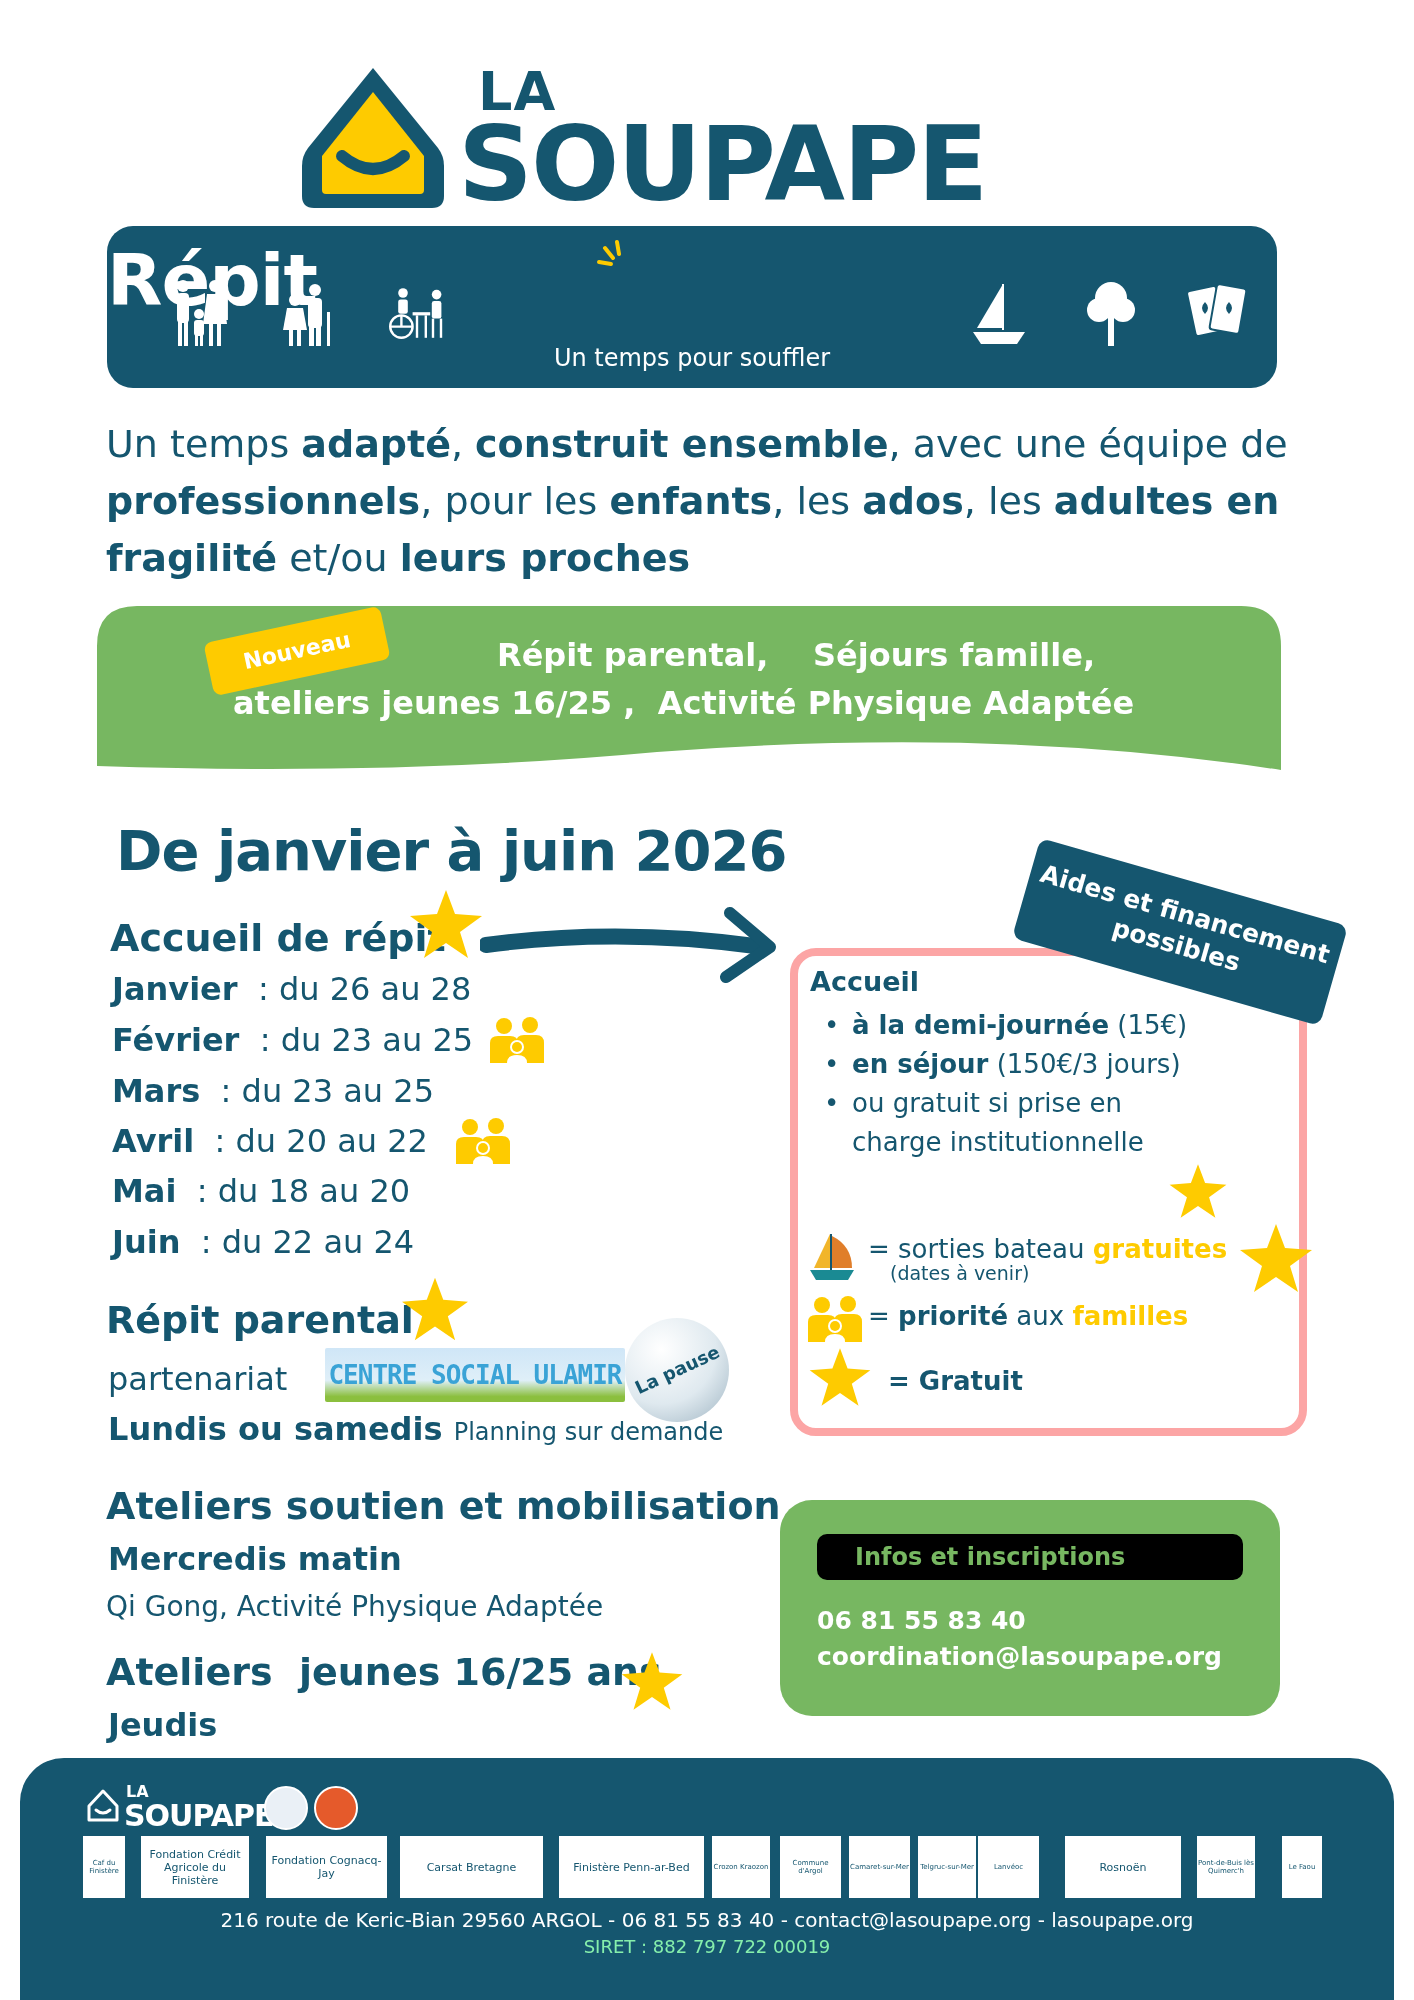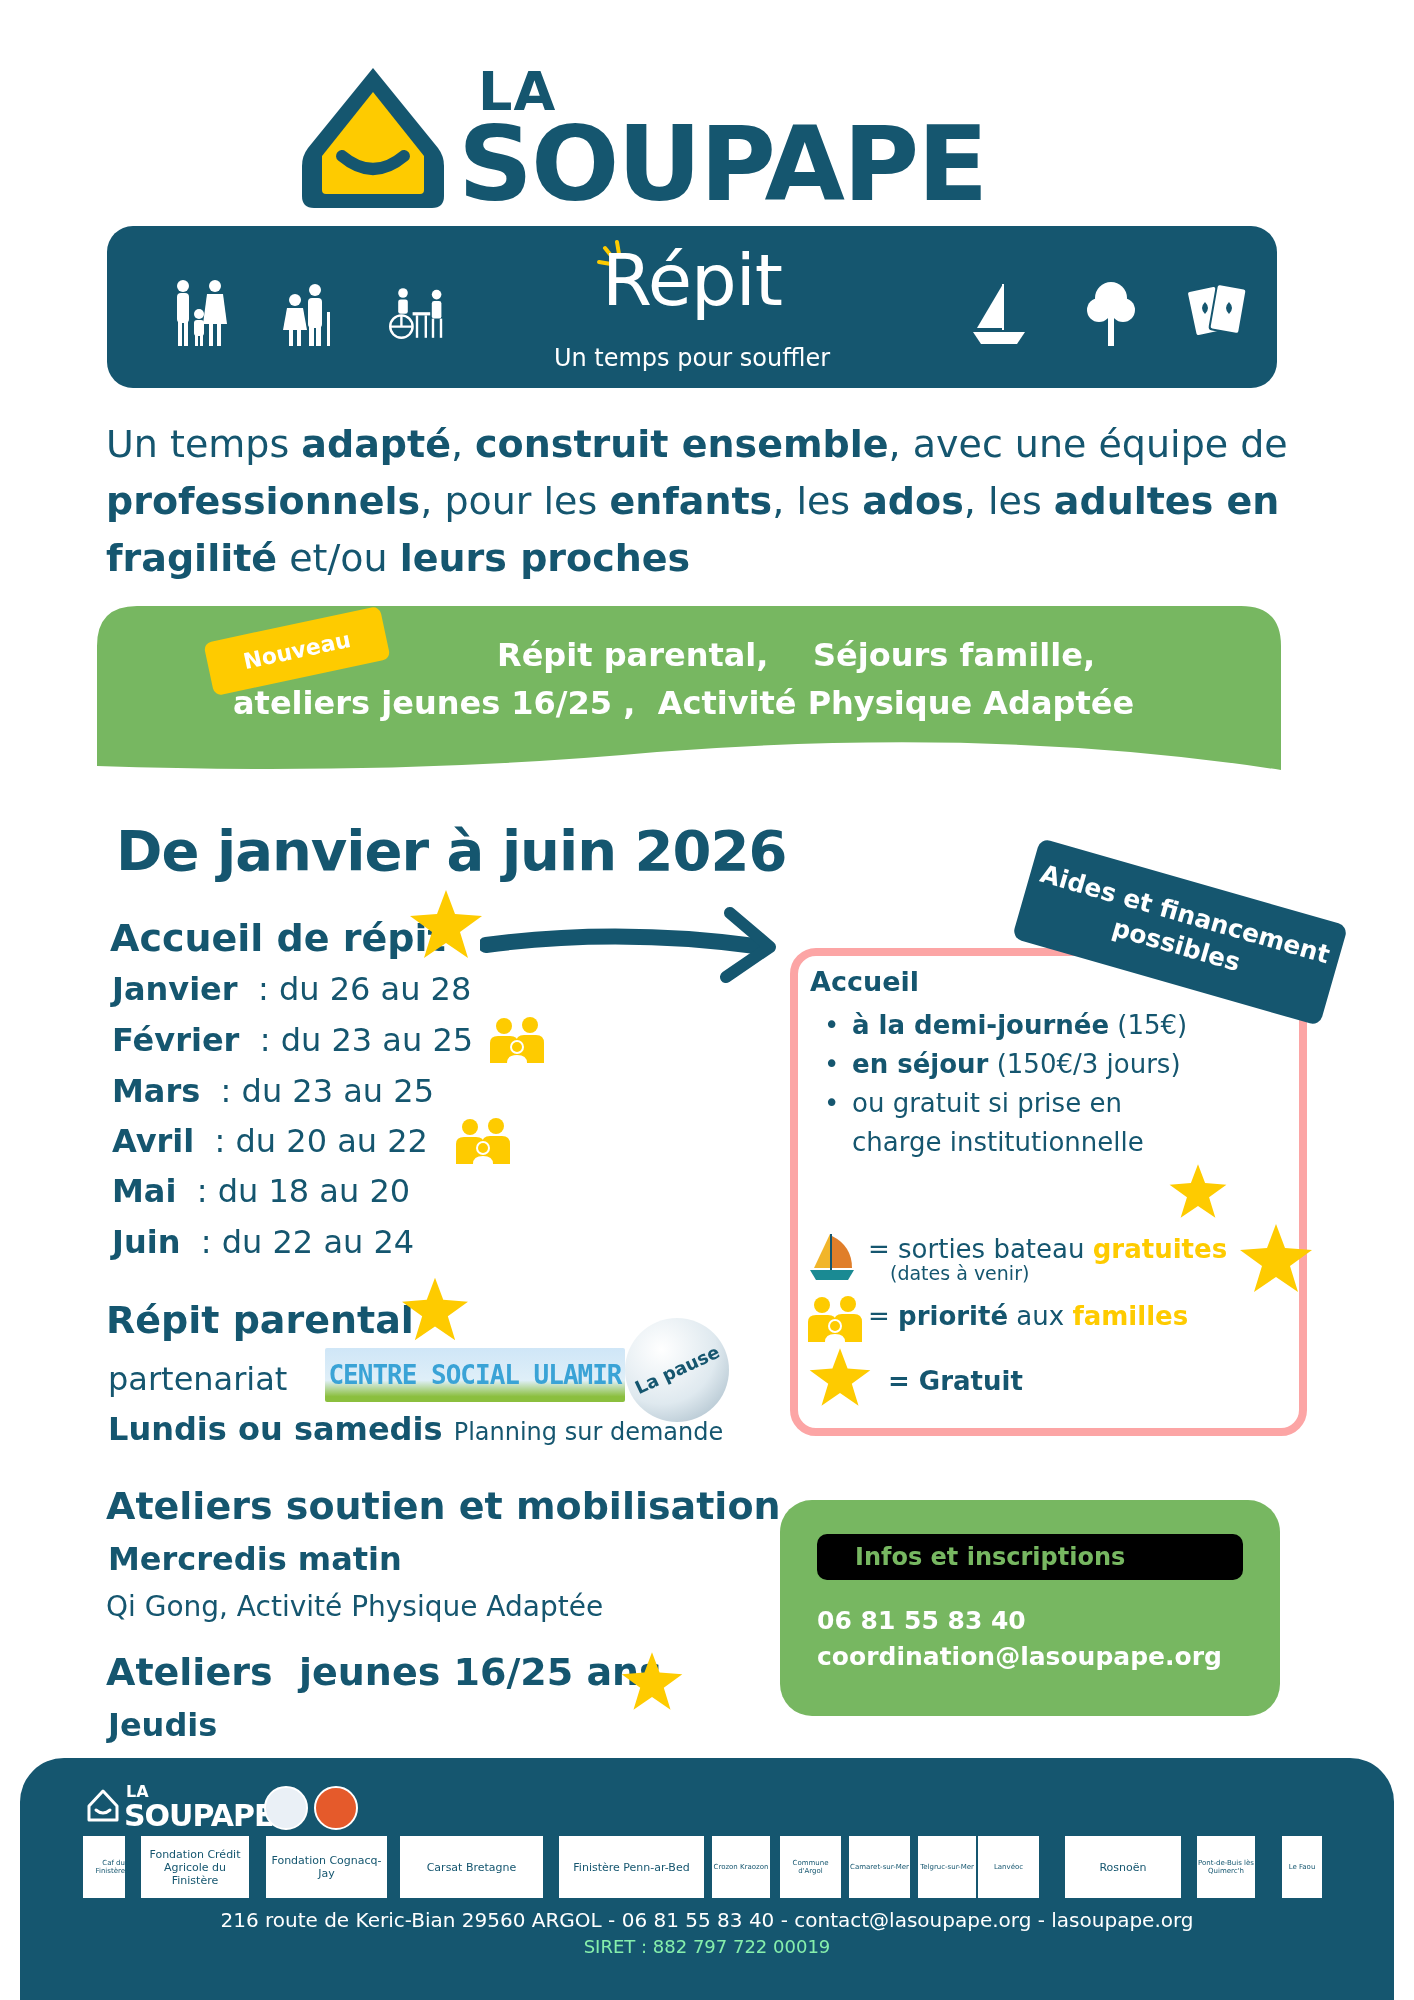--- a/index.html
+++ b/index.html
@@ -9,21 +9,21 @@
   .b { font-weight: 700; }
 
   
   #logo { left: 298px; top: 60px; width: 820px; height: 150px; }
   #logo .la { position: absolute; left: 180px; top: 0; font-size: 54px; font-weight: 900; color: #15566f; letter-spacing: 1px; }
   #logo .soupape { position: absolute; left: 160px; top: 52px; font-size: 104px; font-weight: 900; color: #15566f; letter-spacing: -2px; line-height: 1; }
 
   
   #banner { left: 107px; top: 226px; width: 1170px; height: 162px; background: #15566f; border-radius: 26px; }
   .ban-icon { position: absolute; top: 52px; width: 64px; height: 70px; }
-  #repit-title { position: absolute; left: 0; width: 100%; top: 12px; text-align: center; font-size: 72px; font-weight: 400; color: #fff; font-family: "DejaVu Sans", sans-serif; letter-spacing: -1px; }
+  #repit-title { position: absolute; left: 0; width: 100%; top: 12px; text-align: left; font-size: 72px; font-weight: 700; color: #fff; font-family: "DejaVu Sans", sans-serif; letter-spacing: -1px; }
   #repit-sub { position: absolute; left: 0; width: 100%; top: 118px; text-align: center; font-size: 24px; color: #fff; }
 
   
   #intro { left: 106px; top: 416px; width: 1200px; font-size: 38px; line-height: 57px; color: #15566f; }
   #intro .b { font-weight: 800; }
 
   
   #green { left: 97px; top: 606px; width: 1184px; height: 170px; }
   #nouveau { position: absolute; left: 110px; top: 18px; width: 180px; height: 54px; background: #fecb00; border-radius: 8px; transform: rotate(-12deg); color: #fff; font-weight: 700; font-size: 22px; text-align: center; line-height: 54px; }
   .green-line { position: absolute; color: #fff; font-weight: 800; font-size: 32px; white-space: pre; }
@@ -302,21 +302,21 @@
       <path d="M17 3 L31 18 V32 H3 V18 Z" fill="none" stroke="#fff" stroke-width="3" stroke-linejoin="round"></path>
       <path d="M10 22 Q17 28 24 22" fill="none" stroke="#fff" stroke-width="3" stroke-linecap="round"></path>
     </svg>
     <div class="la">LA</div>
     <div class="sp">SOUPAPE</div>
   </div>
   <div class="seal" style="left:244px;background:#eaf0f6"></div>
   <div class="seal" style="left:294px;background:#e55a2b"></div>
   <div id="partners">
       <div class="partner" style="left: 63px; width: 42px;">
-        <span style="font-size: 7px; text-align: right;">Caf du Finistère</span>
+        <span style="font-size: 7px;">Caf du Finistère</span>
       </div>
       <div class="partner" style="left: 121px; width: 108px;">
         <span style="font-size: 11px;">Fondation Crédit Agricole du Finistère</span>
       </div>
       <div class="partner" style="left: 246px; width: 121px;">
         <span style="font-size: 11px;">Fondation Cognacq-Jay</span>
       </div>
       <div class="partner" style="left: 380px; width: 143px;">
         <span style="font-size: 11px;">Carsat Bretagne</span>
       </div>

